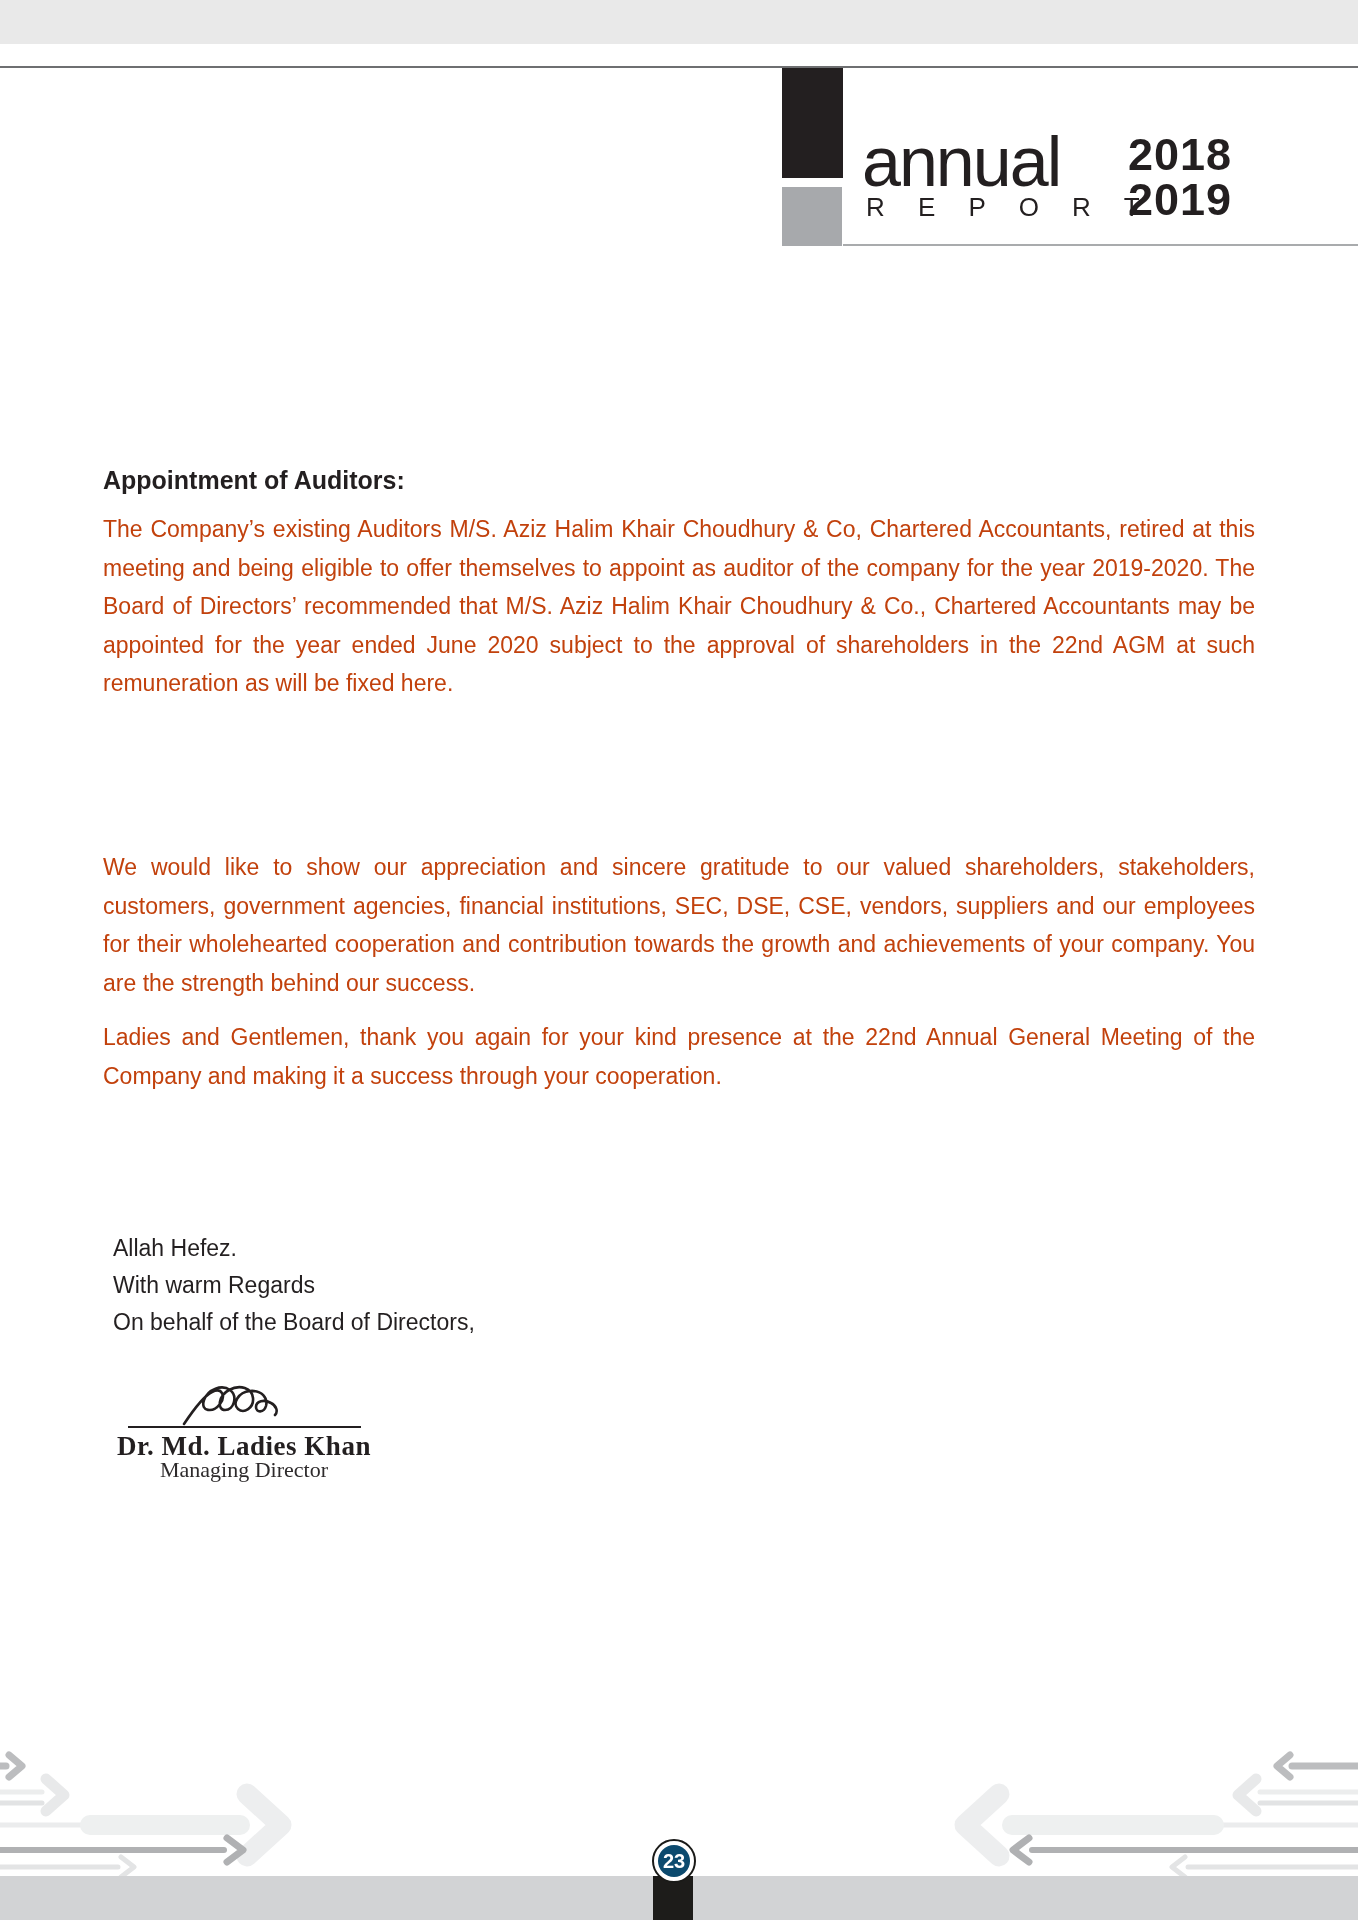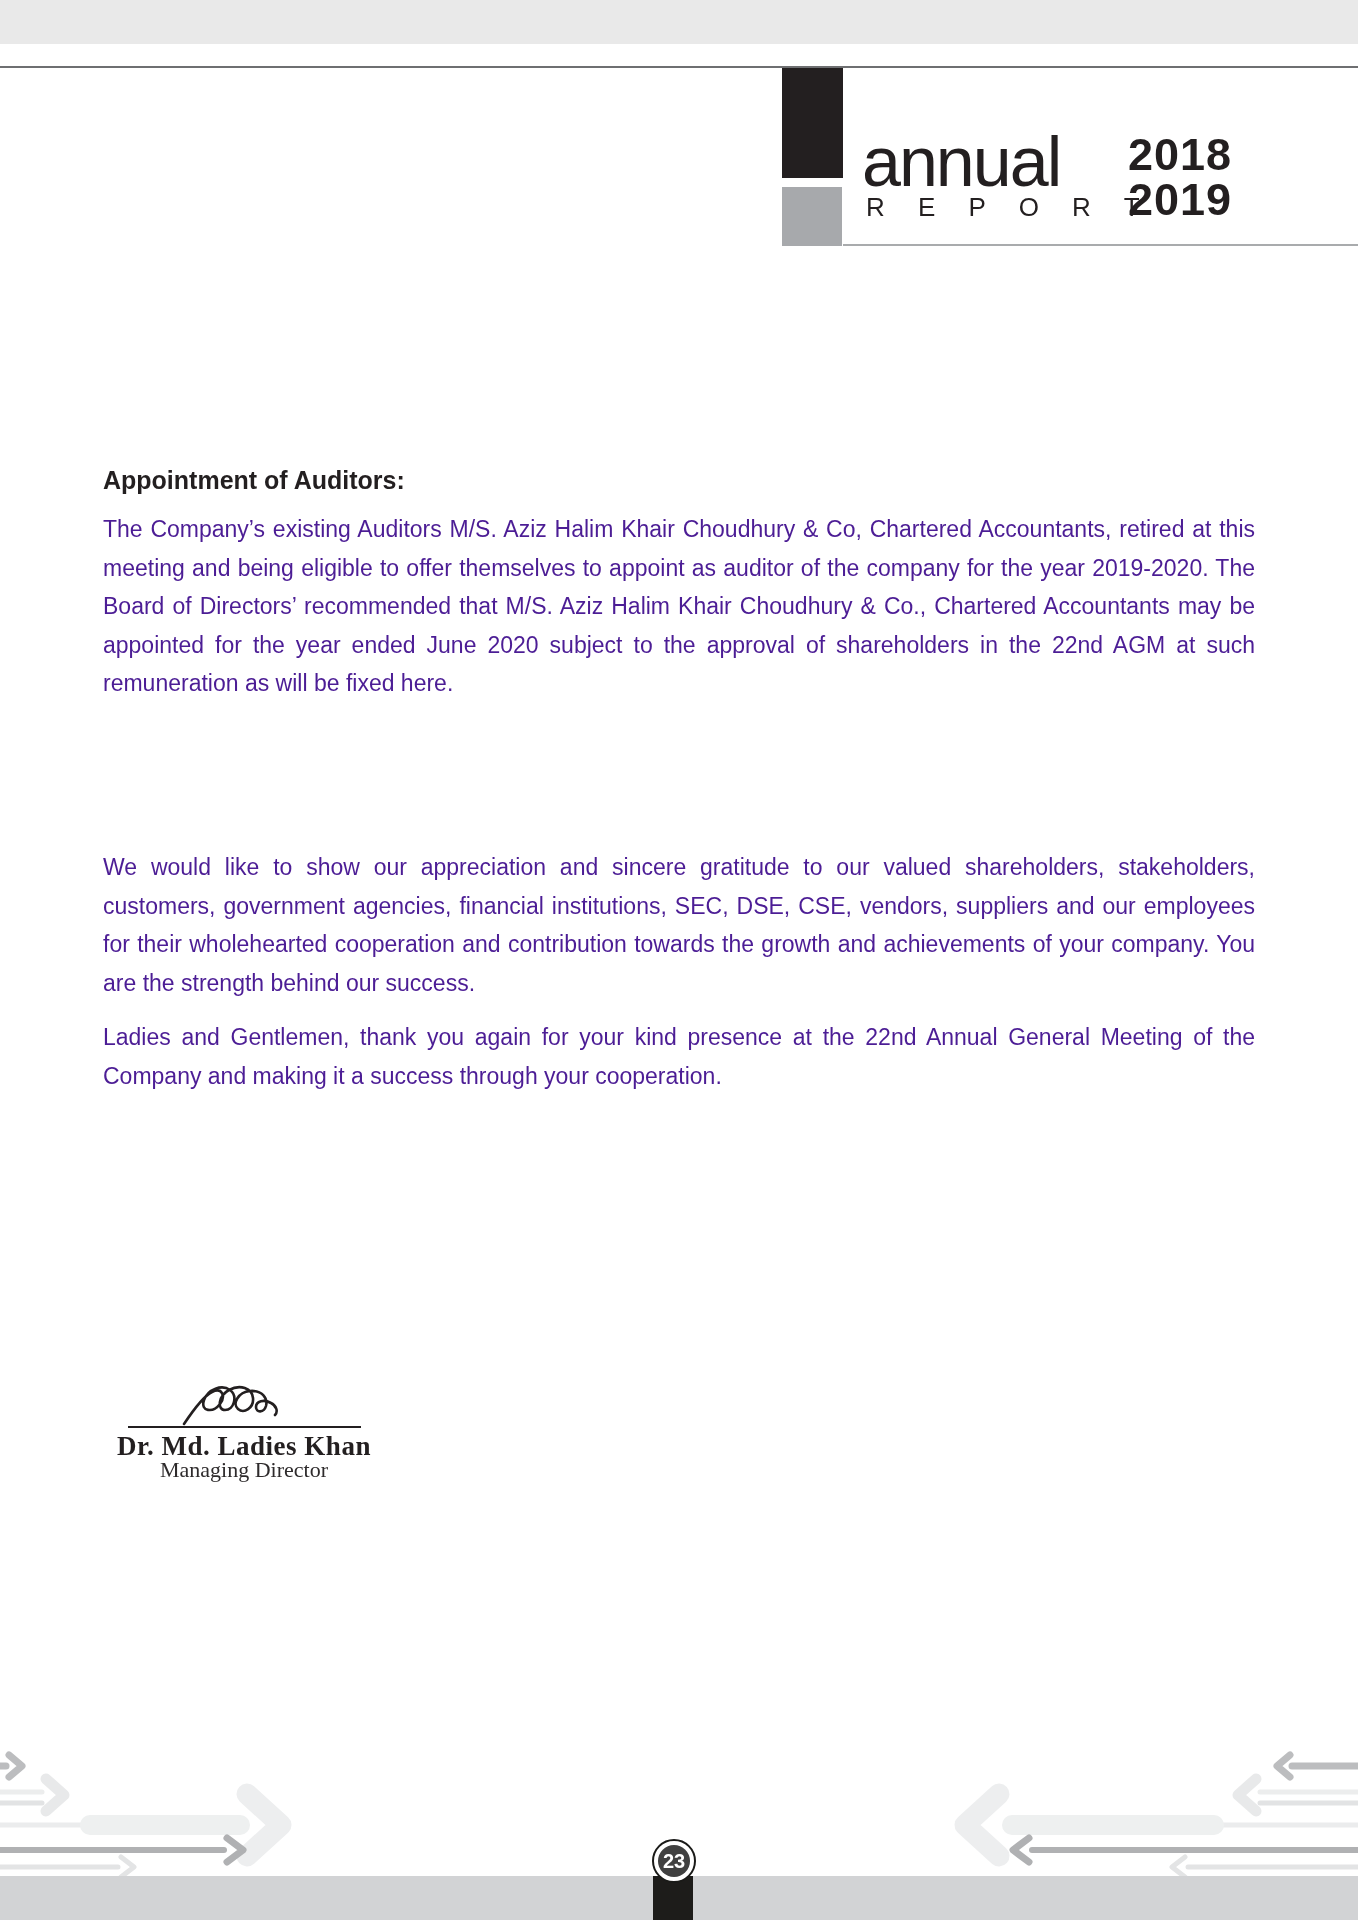--- a/index.html
+++ b/index.html
@@ -34,21 +34,21 @@
     color:#231f20;letter-spacing:1px;
   }
   
   .content-heading{
     position:absolute;left:103px;width:1152px;
     font-size:25px;font-weight:bold;color:#231f20;
   }
   .content-para{
     position:absolute;left:103px;width:1152px;
     font-size:23px;line-height:38.6px;
-    text-align:justify;color:#4c1d95;
+    text-align:justify;color:#c2410c;
   }
   #heading-auditors{top:422px;}
   #para-auditors{top:466px;}
   #heading-conclusion{top:760px;}
   #para-conclusion-1{top:804px;}
   #para-conclusion-2{top:974px;}
   .closing-block{
     position:absolute;left:113px;top:1186px;
     font-size:23px;line-height:37px;color:#231f20;
   }
@@ -71,21 +71,21 @@
     position:absolute;left:0;top:1832px;width:1358px;height:44px;
     background:#d2d3d5;border-bottom:2px solid #929496;
   }
   .footer-black-square{position:absolute;left:653px;top:1832px;width:40px;height:46px;background:#1d1c1a;}
   .page-badge{
     position:absolute;left:652px;top:1795px;width:44px;height:44px;
     background:#ffffff;border:2px solid #1a1a18;border-radius:50%;
     box-sizing:border-box;display:flex;align-items:center;justify-content:center;
   }
   .page-badge-inner{
-    width:32px;height:32px;border-radius:50%;background:#404040;
+    width:32px;height:32px;border-radius:50%;background:#0c4a6e;
     display:flex;align-items:center;justify-content:center;
     color:#ffffff;font-size:20px;font-weight:bold;
   }
 </style>
 </head>
 <body>
 
 <div class="page">
 
   <div class="top-rule"></div>
@@ -98,20 +98,25 @@
     <div>2018</div>
     <div>2019</div>
   </div>
 
   <div class="content-heading" id="heading-auditors">Appointment of Auditors:</div>
   <div class="content-para" id="para-auditors">The Company’s existing Auditors M/S. Aziz Halim Khair Choudhury &amp; Co, Chartered Accountants, retired at this meeting and being eligible to offer themselves to appoint as auditor of the company for the year 2019-2020. The Board of Directors’ recommended that M/S. Aziz Halim Khair Choudhury &amp; Co., Chartered Accountants may be appointed for the year ended June 2020 subject to the approval of shareholders in the 22nd AGM at such remuneration as will be fixed here.</div>
 
   <div class="content-para" id="para-conclusion-1">We would like to show our appreciation and sincere gratitude to our valued shareholders, stakeholders, customers, government agencies, financial institutions, SEC, DSE, CSE, vendors, suppliers and our employees for their wholehearted cooperation and contribution towards the growth and achievements of your company. You are the strength behind our success.</div>
   <div class="content-para" id="para-conclusion-2">Ladies and Gentlemen, thank you again for your kind presence at the 22nd Annual General Meeting of the Company and making it a success through your cooperation.</div>
 
+  <div class="closing-block">
+    <div>Allah Hefez.</div>
+    <div>With warm Regards</div>
+    <div>On behalf of the Board of Directors,</div>
+  </div>
 
   <svg class="sig-scribble" width="100" height="46" viewBox="0 0 100 46">
     <path d="M2,42 C10,30 22,14 30,10 C40,5 44,14 38,22 C31,31 18,30 22,18 C26,7 40,2 48,8 C56,14 52,28 43,28 C35,28 36,14 47,8 C58,2 70,6 71,16 C72,26 62,32 56,27 C50,22 56,10 68,9 C80,8 86,16 84,24 C82,31 74,31 74,25 C74,19 82,17 89,21 C95,24 96,30 93,33" fill="none" stroke="#231f20" stroke-width="2.6" stroke-linecap="round"></path>
   </svg>
   <div class="sig-line"></div>
   <div class="sig-name">Dr. Md. Ladies Khan</div>
   <div class="sig-title">Managing Director</div>
 
   <svg class="footer-arrows" width="1358" height="142" viewBox="0 1690 1358 142">
 

